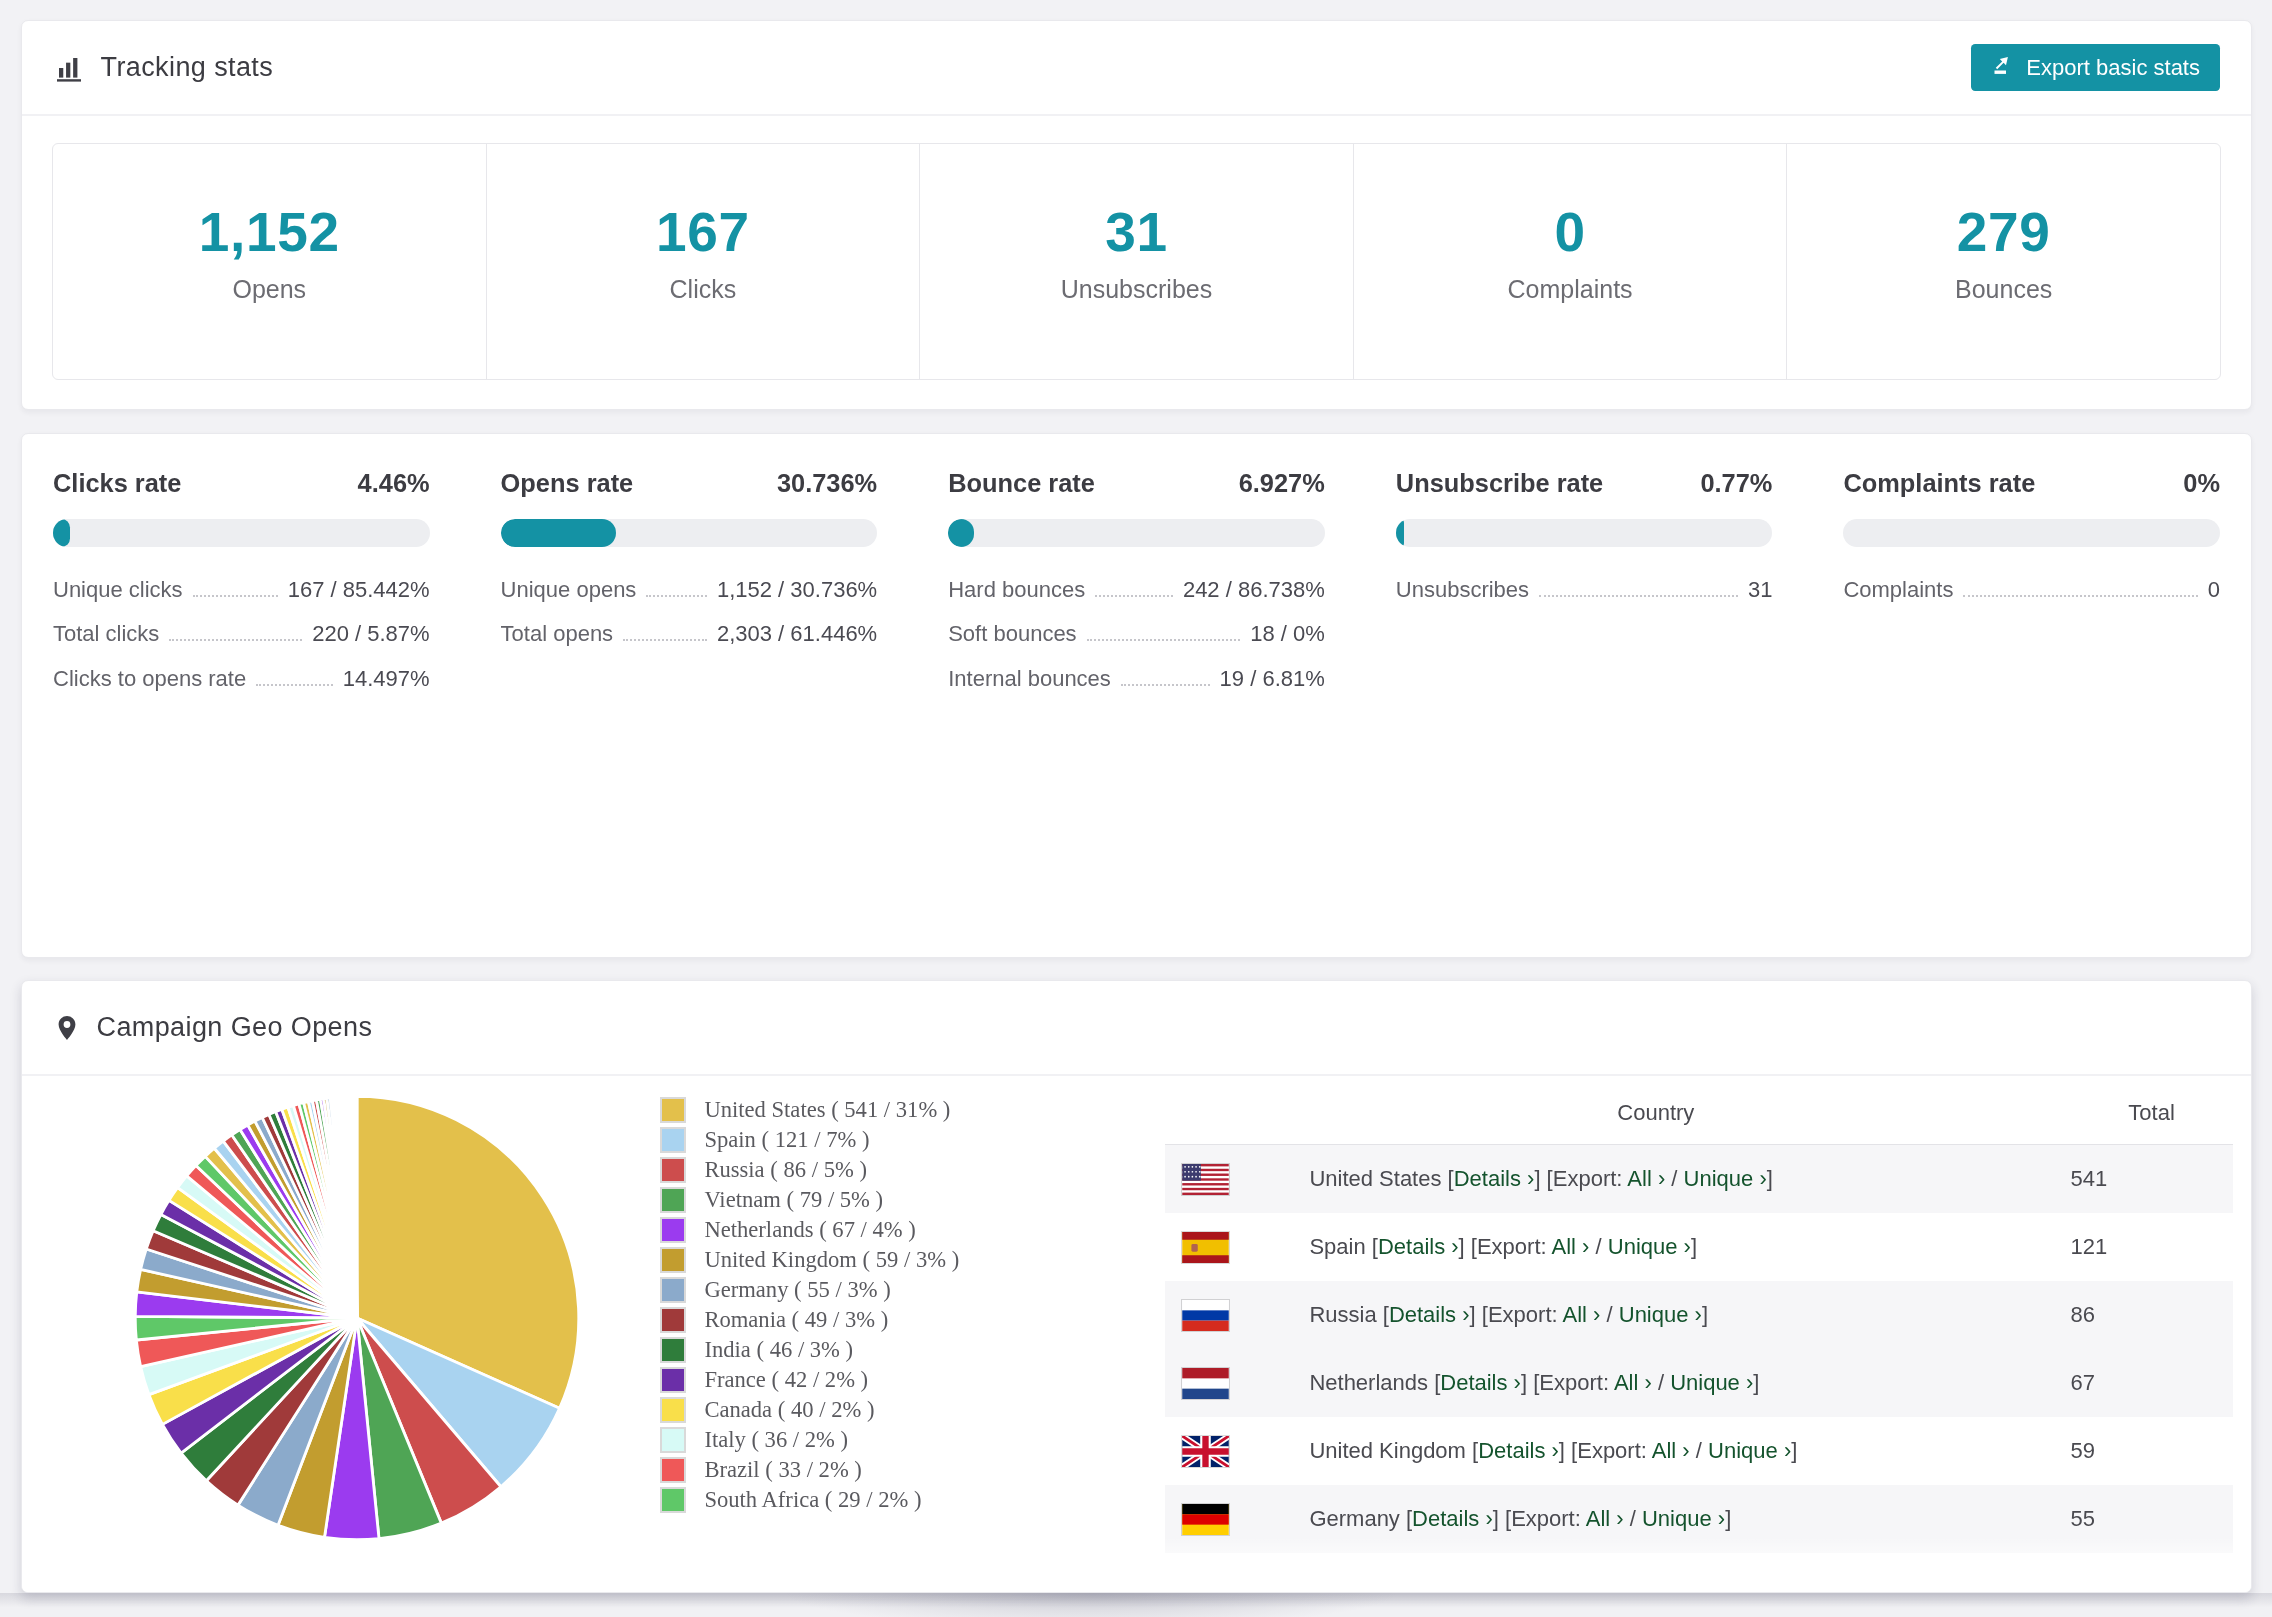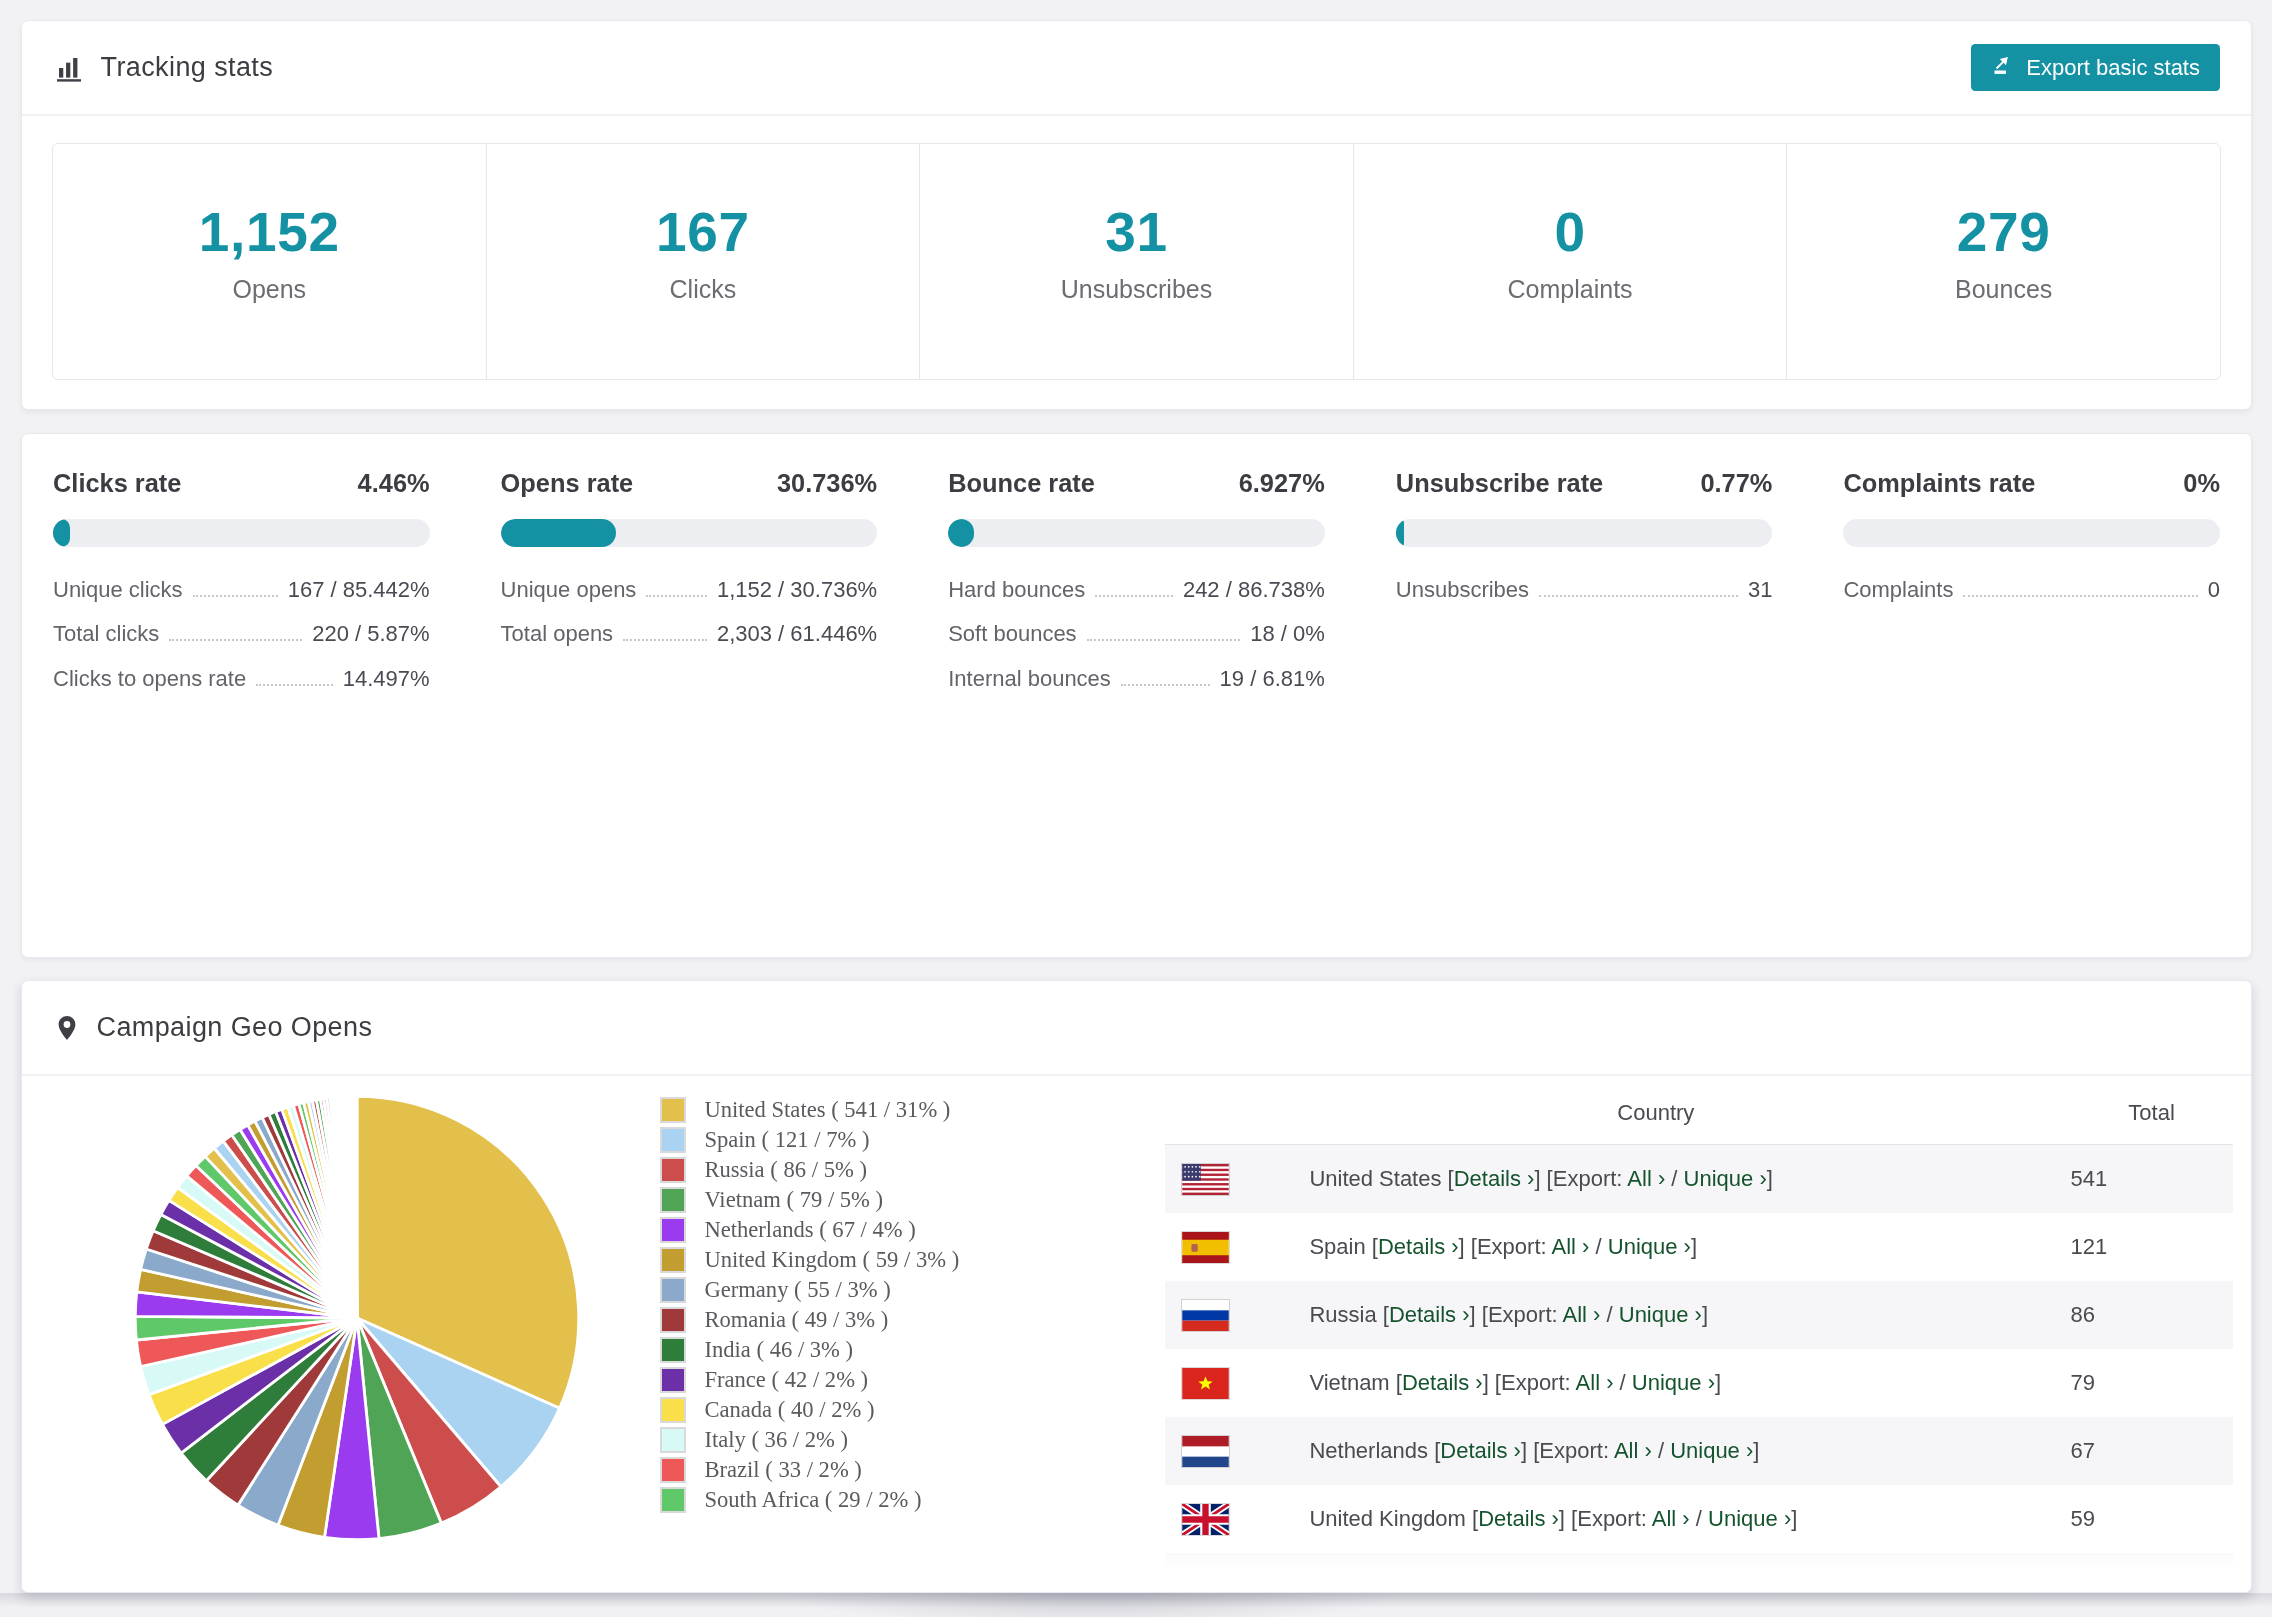--- a/index.html
+++ b/index.html
@@ -443,28 +443,20 @@
       </div>
       <div class="geo-row striped">
         <span class="flag"><svg width="47" height="31" viewBox="0 0 66 44">
             <rect width="66" height="44" fill="#fff"></rect>
             <rect y="14.7" width="66" height="14.6" fill="#0039A6"></rect>
             <rect y="29.3" width="66" height="14.7" fill="#D52B1E"></rect>
           </svg></span>
         <span class="country-cell"><span>Russia</span> [<a href="#">Details ›</a>] [<span>Export:</span> <a href="#">All ›</a> / <a href="#">Unique ›</a>]</span>
         <span class="total-cell">86</span>
       </div>
-      <div class="geo-row">
-        <span class="flag"><svg width="47" height="31" viewBox="0 0 66 44">
-            <rect width="66" height="44" fill="#DA251D"></rect>
-            <polygon fill="#FFFF00" points="33,12 35.9,18.9 43.2,19.1 37.4,23.6 39.5,30.6 33,26.4 26.5,30.6 28.6,23.6 22.8,19.1 30.1,18.9"></polygon>
-          </svg></span>
-        <span class="country-cell"><span>Vietnam</span> [<a href="#">Details ›</a>] [<span>Export:</span> <a href="#">All ›</a> / <a href="#">Unique ›</a>]</span>
-        <span class="total-cell">79</span>
-      </div>
       <div class="geo-row striped">
         <span class="flag"><svg width="47" height="31" viewBox="0 0 66 44">
             <rect width="66" height="44" fill="#fff"></rect>
             <rect width="66" height="14.7" fill="#AE1C28"></rect>
             <rect y="29.3" width="66" height="14.7" fill="#21468B"></rect>
           </svg></span>
         <span class="country-cell"><span>Netherlands</span> [<a href="#">Details ›</a>] [<span>Export:</span> <a href="#">All ›</a> / <a href="#">Unique ›</a>]</span>
         <span class="total-cell">67</span>
       </div>
       <div class="geo-row">

